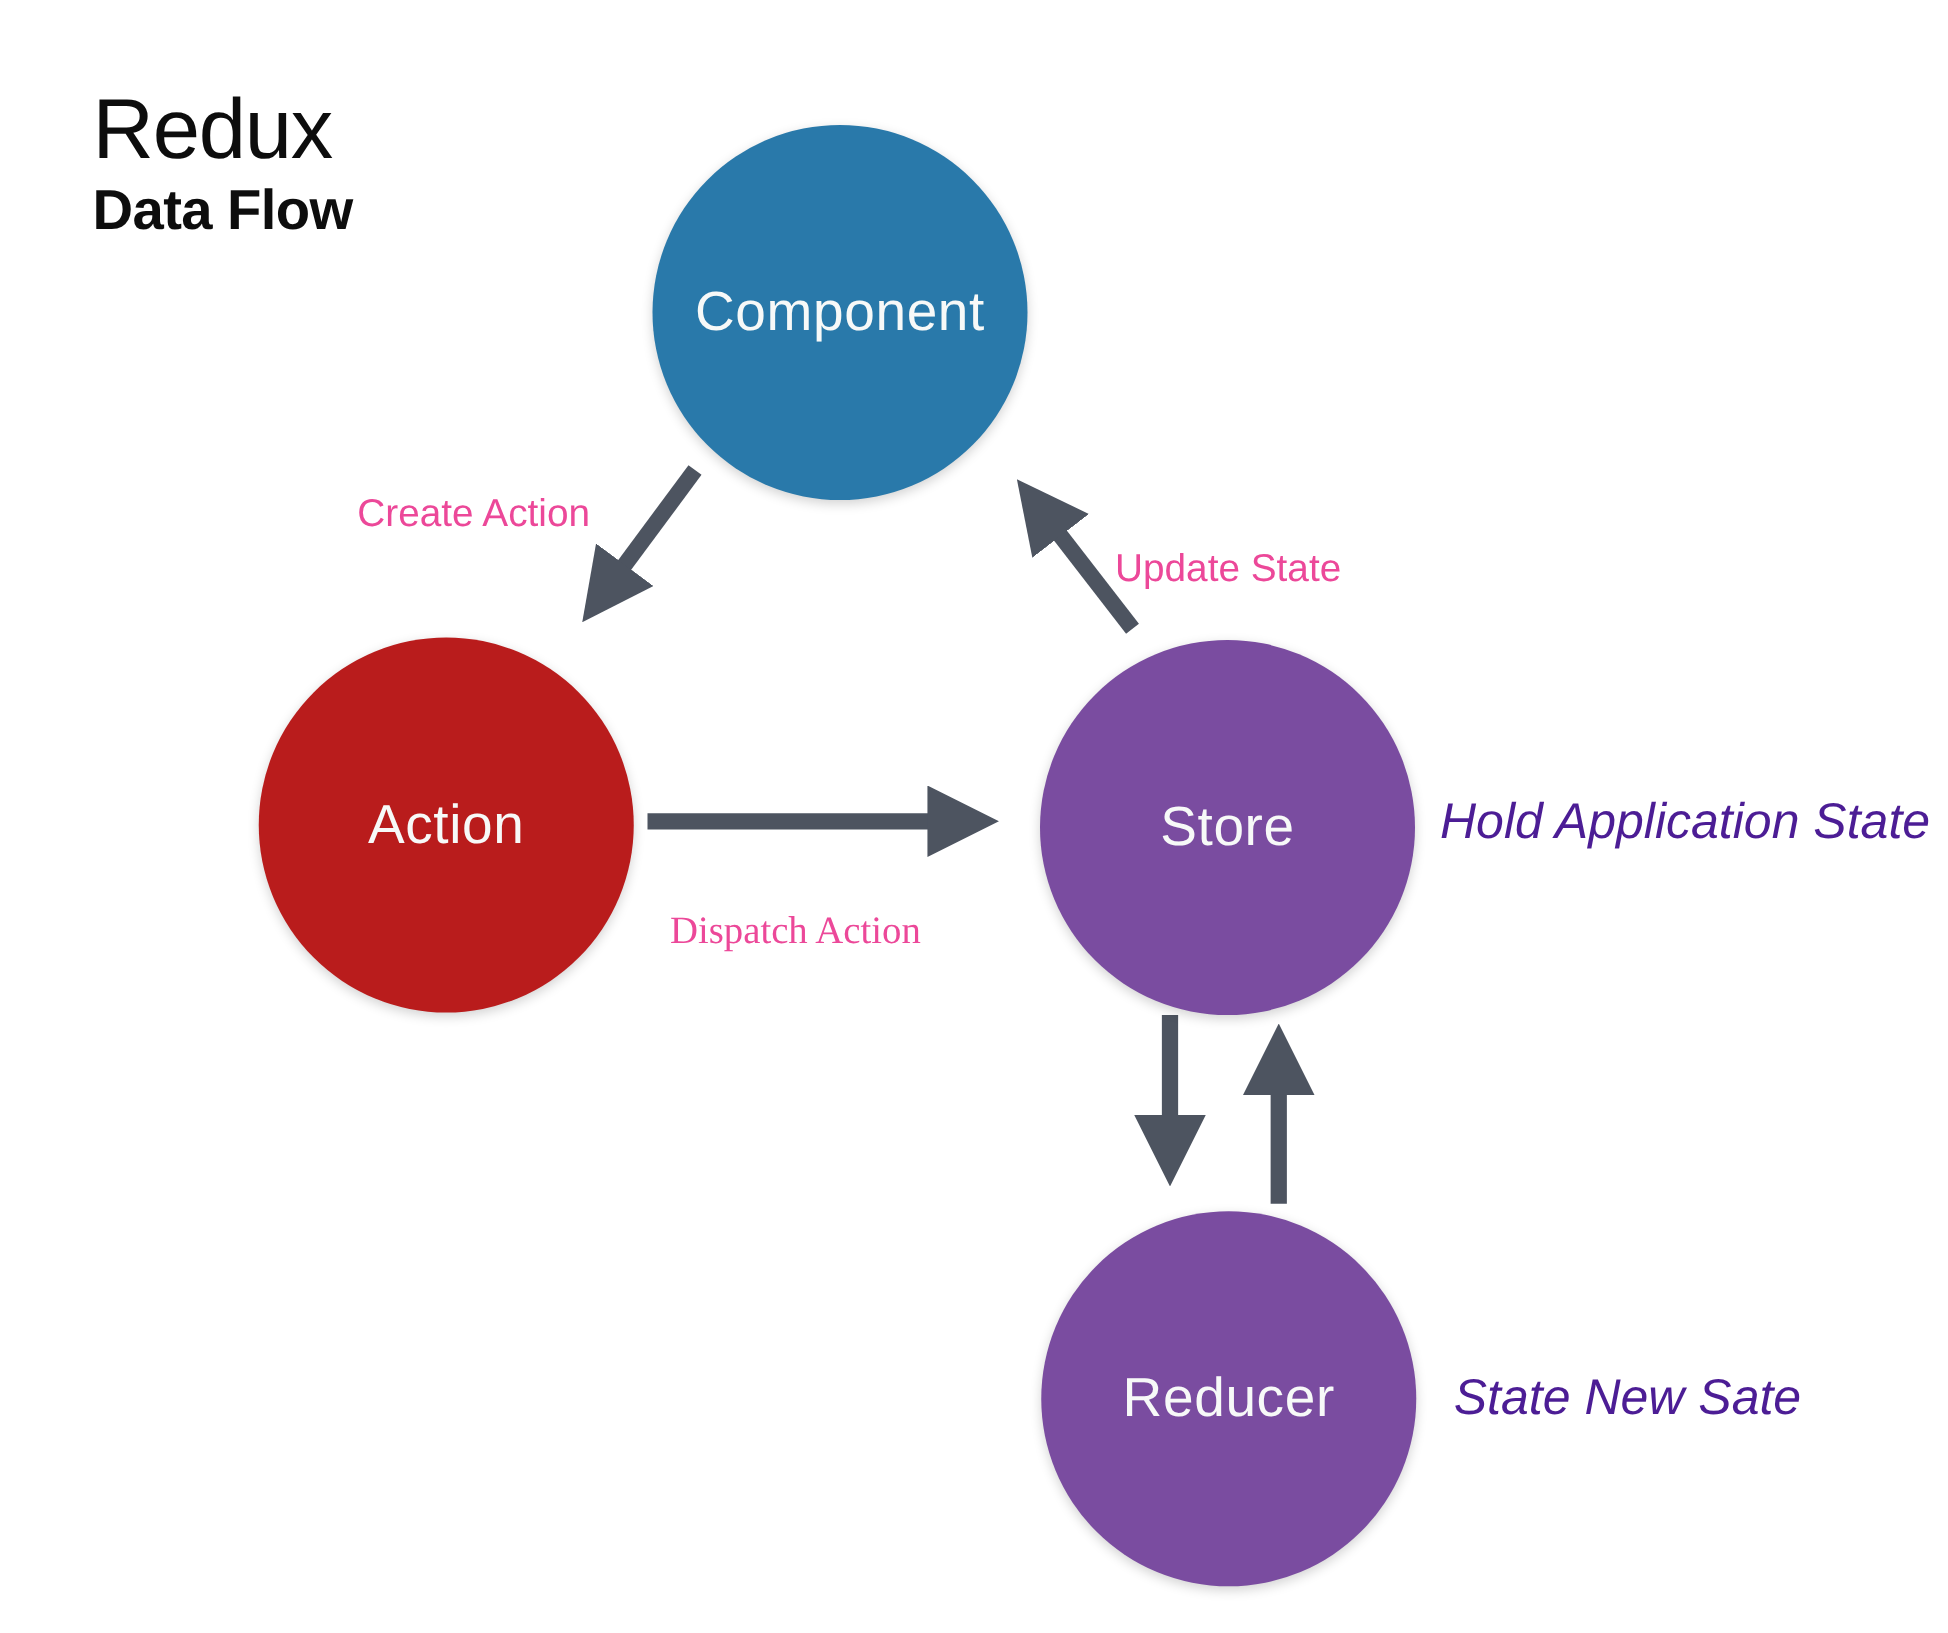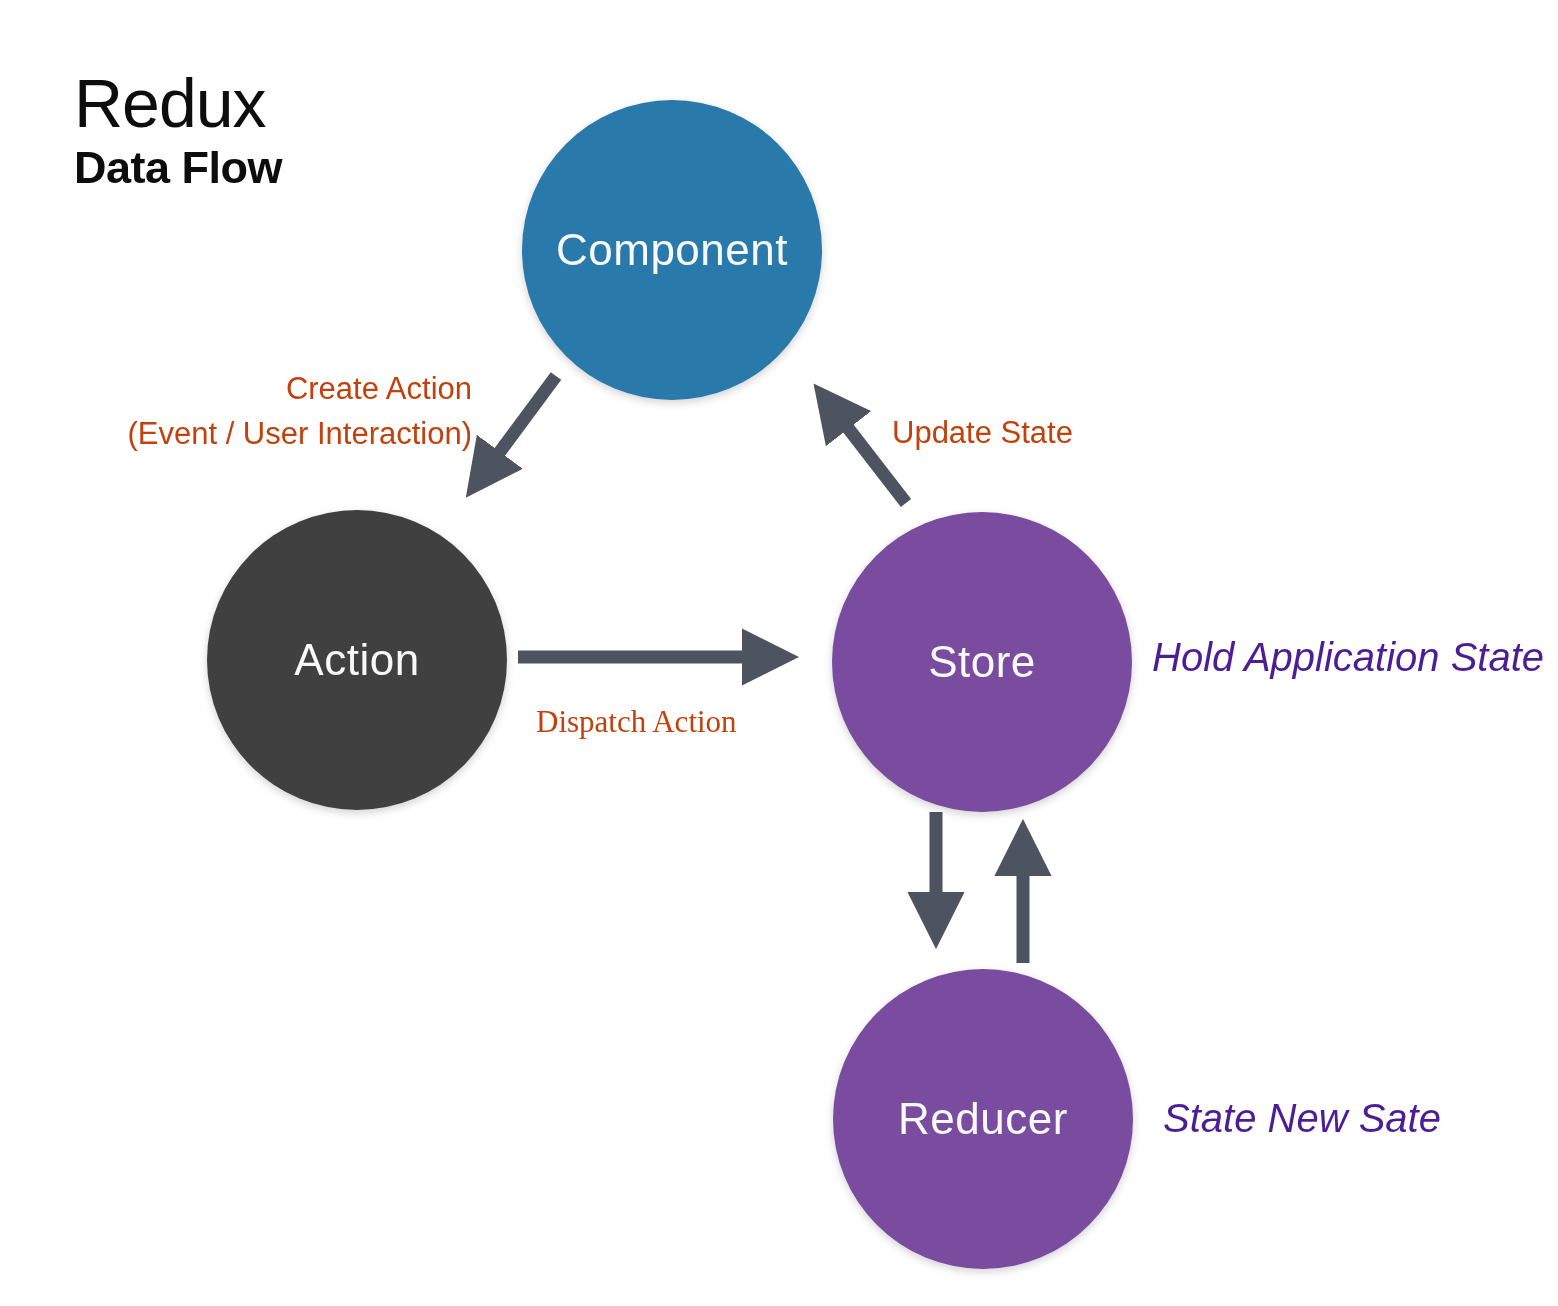--- a/index.html
+++ b/index.html
@@ -51,24 +51,25 @@
     font-weight: 400;
     letter-spacing: 0.5px;
   }
   .node-component { left: 522px; top: 100px; }
   .node-action    { left: 207px; top: 510px; }
   .node-store     { left: 832px; top: 512px; }
   .node-reducer   { left: 833px; top: 969px; }
 
   .edge-label {
     position: absolute;
-    color: #c2410c;
+    color: #ec4899;
     font-size: 31px;
     line-height: 45px;
     white-space: nowrap;
+    margin-top: 22px;
   }
   .label-create-action {
     left: 72px;
     top: 366px;
     width: 400px;
     text-align: right;
   }
   .label-update-state { left: 892px; top: 410px; }
   .label-dispatch-action { left: 536px; top: 699px; font-family: Liberation Serif, serif; }
 
@@ -111,35 +112,34 @@
 
   <div class="title-block">
     <div class="title-main">Redux</div>
     <div class="title-sub">Data Flow</div>
   </div>
 
   <div class="node node-component" style="background: rgb(41, 121, 170);">
     <span class="node-label">Component</span>
   </div>
 
-  <div class="node node-action" style="background: #404040;">
+  <div class="node node-action" style="background: #b91c1c;">
     <span class="node-label">Action</span>
   </div>
 
   <div class="node node-store" style="background: rgb(122, 76, 160);">
     <span class="node-label">Store</span>
   </div>
 
   <div class="node node-reducer" style="background: rgb(122, 76, 160);">
     <span class="node-label">Reducer</span>
   </div>
 
   <div class="edge-label label-create-action">
     <div>Create Action</div>
-    <div>(Event / User Interaction)</div>
   </div>
 
   <div class="edge-label label-update-state">Update State</div>
 
   <div class="edge-label label-dispatch-action">Dispatch Action</div>
 
   <div class="annotation annotation-store">Hold Application State</div>
 
   <div class="annotation annotation-reducer">State New Sate</div>
 

